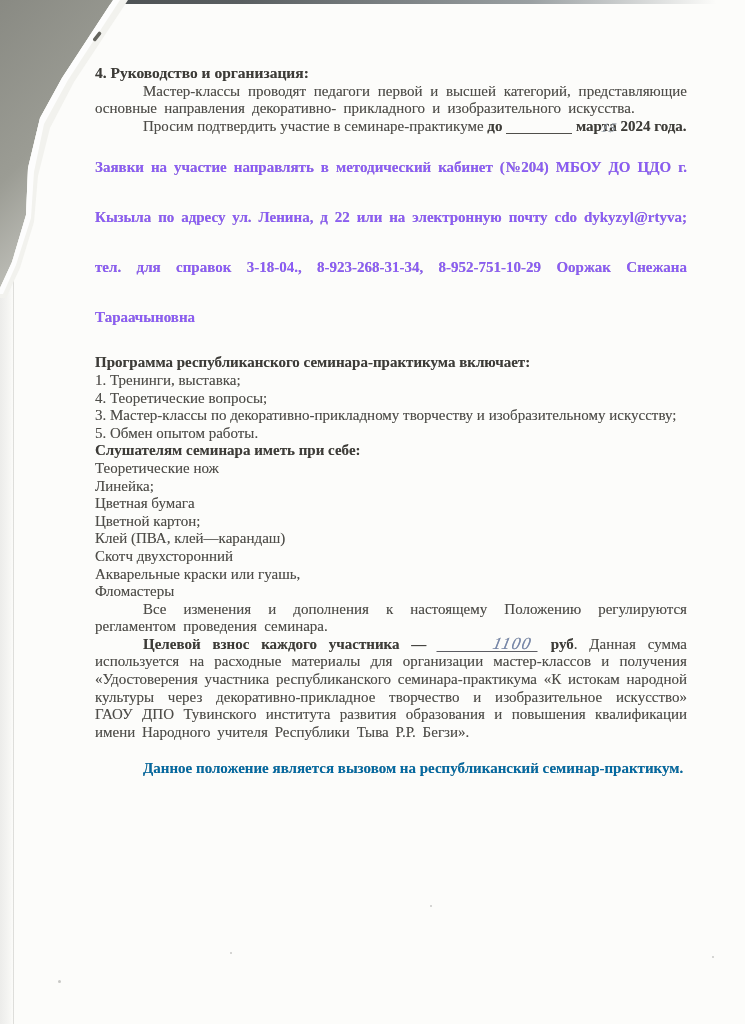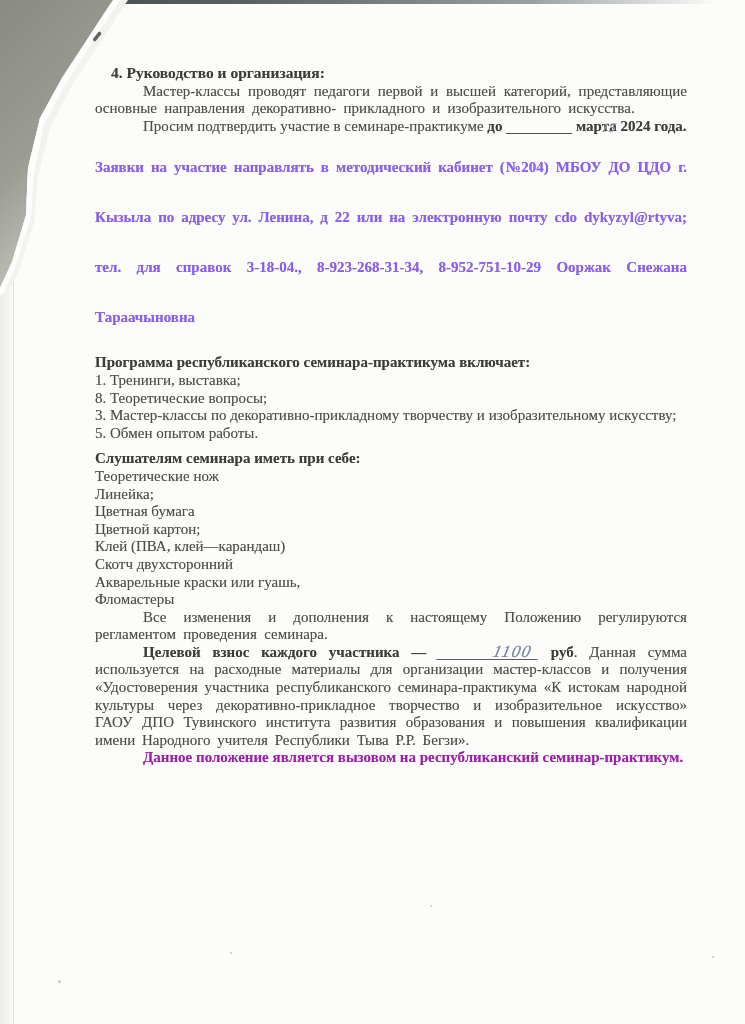--- a/index.html
+++ b/index.html
@@ -19,22 +19,22 @@
     border-right:1px solid rgba(205,205,200,.45);
   }
   .corner-art{position:absolute;top:0;left:0;}
   .speck{position:absolute;background:#8a8a84;border-radius:50%;opacity:.45;}
   
   .content{
     position:absolute;left:95px;top:64px;width:592px;
     color:#4e4d49;font-size:15px;line-height:17.6px;
     text-shadow:0 0 .5px rgba(80,78,72,.45);
   }
-  .b{font-weight:bold;color:#3d3c38;margin-top:8px;}
-  .doc-heading{font-weight:bold;color:#3d3c38;font-size:15.5px;margin:0 0 1px 16px;}
+  .b{font-weight:bold;color:#3d3c38;}
+  .doc-heading{font-weight:bold;color:#3d3c38;font-size:15.5px;margin:0 0 1px 0;}
   p{margin:0;}
   .just{text-align:justify;text-indent:48px;word-spacing:3.5px;}
   .confirm-line{text-indent:48px;margin:0;}
   .blank-line{
     display:inline-block;width:66px;height:15px;vertical-align:baseline;
     border-bottom:1.4px solid #504f4b;text-align:center;
   }
   .hw-date{
     font-style:italic;color:#98a2ae;font-size:13px;letter-spacing:1px;
     display:inline-block;transform:skewX(-14deg) translateY(1px);
@@ -44,21 +44,21 @@
     line-height:50px;margin-top:7px;
   }
   .section-heading{font-weight:bold;color:#3d3c38;margin-top:12px;}
   .list-line{line-height:17.6px;}
   .fee-para{text-align:justify;text-indent:48px;word-spacing:3px;}
   .hw-amount{
     font-style:italic;color:#7587ac;font-size:17px;letter-spacing:1.5px;
     display:inline-block;transform:skewX(-12deg);
     padding:0 7px;border-bottom:1.5px solid #5c5c62;line-height:14px;
   }
-  .closing{font-weight:bold;color:#a21caf;text-indent:48px;}
+  .closing{font-weight:bold;color:#0369a1;text-indent:48px;margin-top:19px;}
 </style>
 </head>
 <body>
 
 <div class="top-edge"></div>
 <div class="left-strip"></div>
 <svg class="corner-art" width="220" height="310" viewBox="0 0 220 310">
   <defs>
     <linearGradient id="gbg" x1="0" y1="0" x2="0.4" y2="1">
       <stop offset="0" stop-color="#898a83"></stop>
@@ -81,21 +81,21 @@
   <p class="doc-heading">4. Руководство и организация:</p>
 
   <p class="just">Мастер-классы проводят педагоги первой и высшей категорий, представляющие основные направления декоративно- прикладного и изобразительного искусства.</p>
 
   <p class="confirm-line"><span>Просим подтвердить участие в семинаре-практикуме</span> <span class="b">до</span> <span class="blank-line"><span class="hw-date">15</span></span> <span class="b">марта 2024 года.</span></p>
 
   <p class="contact">Заявки на участие направлять в методический кабинет (№204) МБОУ ДО ЦДО г. Кызыла по адресу ул. Ленина, д 22 или на электронную почту cdo dykyzyl@rtyva; тел. для справок 3-18-04., 8-923-268-31-34, 8-952-751-10-29 Ооржак Снежана Тараачыновна</p>
 
   <div class="section-heading">Программа республиканского семинара-практикума включает:</div>
   <div class="list-line">1. Тренинги, выставка;</div>
-  <div class="list-line">8. Теоретические вопросы;</div>
+  <div class="list-line">4. Теоретические вопросы;</div>
   <div class="list-line">3. Мастер-классы по декоративно-прикладному творчеству и изобразительному искусству;</div>
   <div class="list-line">5. Обмен опытом работы.</div>
 
   <div class="b">Слушателям семинара иметь при себе:</div>
   <div class="list-line">Теоретические нож</div>
   <div class="list-line">Линейка;</div>
   <div class="list-line">Цветная бумага</div>
   <div class="list-line">Цветной картон;</div>
   <div class="list-line">Клей (ПВА, клей—карандаш)</div>
   <div class="list-line">Скотч двухсторонний</div>

